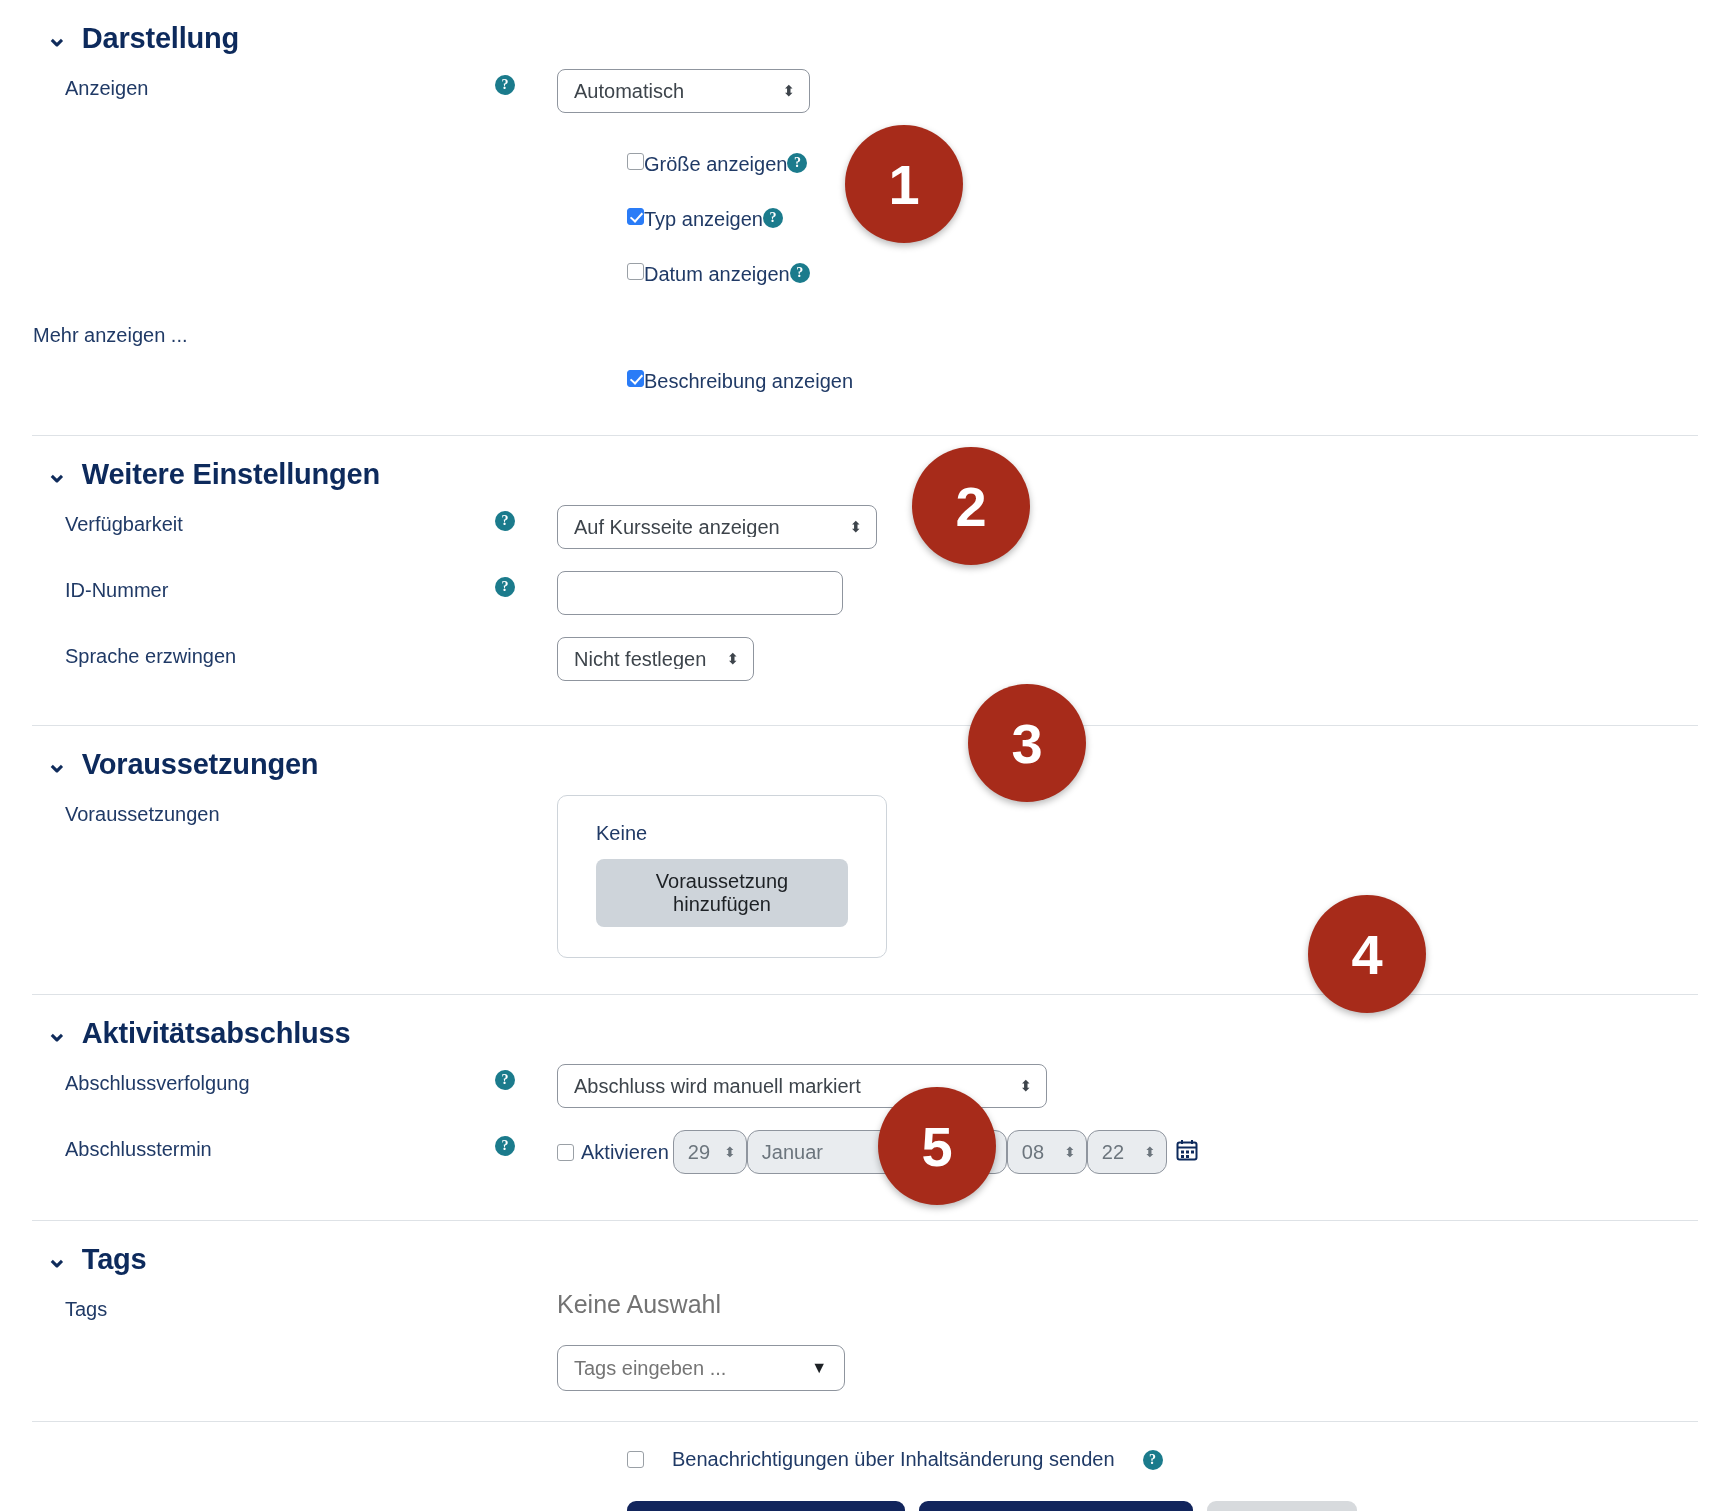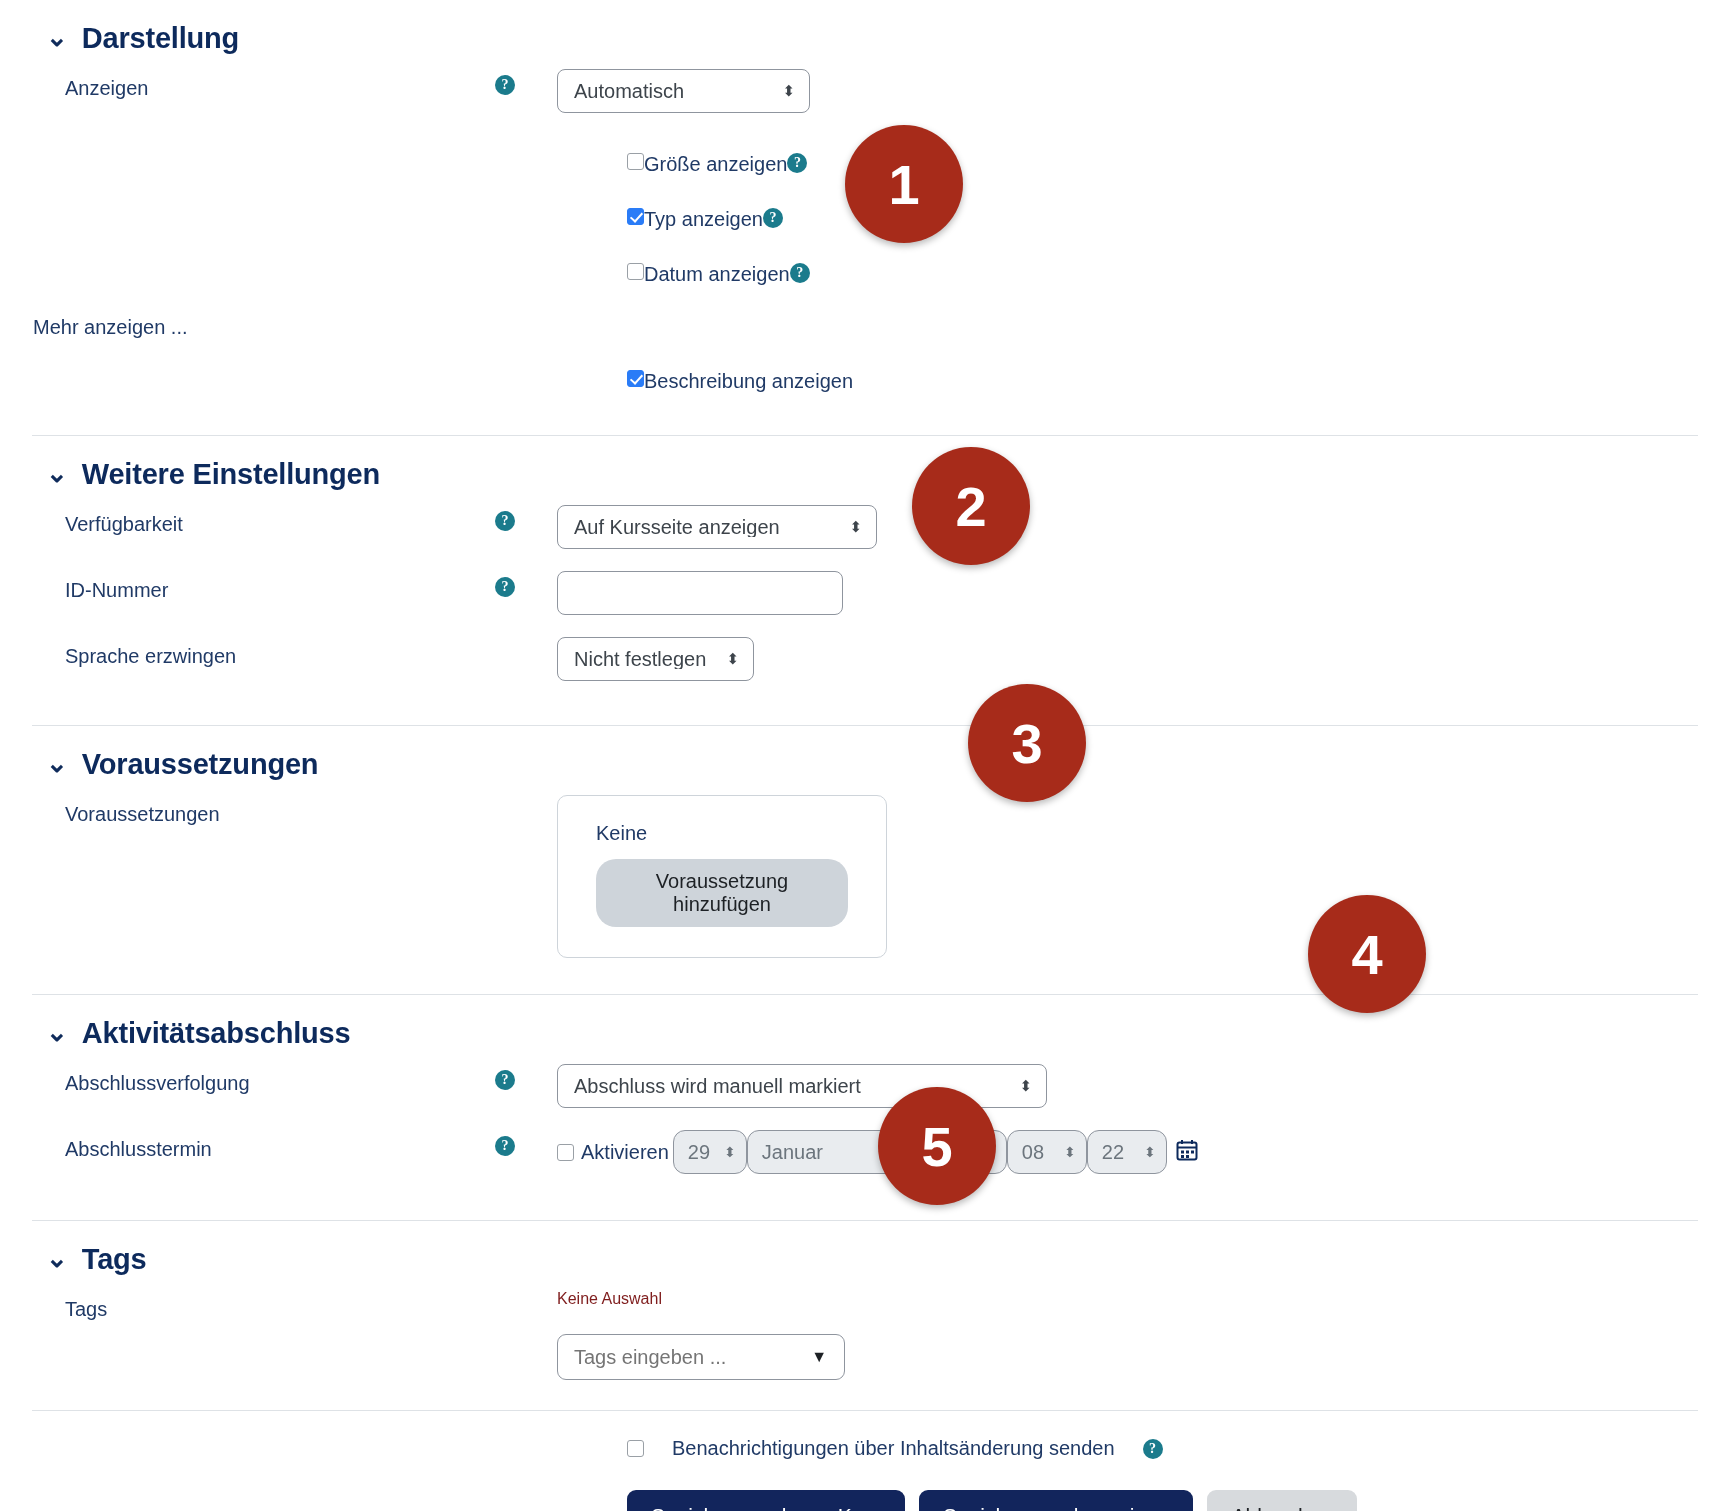--- a/index.html
+++ b/index.html
@@ -191,21 +191,21 @@
     padding: 26px 38px 30px 38px;
   }
   .avail-none {
     font-size: 20px;
     color: #203a66;
     margin-bottom: 14px;
   }
   .btn-secondary {
     background: #ced4da;
     border: none;
-    border-radius: 20px;
+    border-radius: 8px;
     font-family: "Liberation Sans", sans-serif;
     font-size: 20px;
     color: #1d2125;
     padding: 11px 10px;
     cursor: pointer;
   }
 
   
   .date-row {
     display: flex;
@@ -249,22 +249,22 @@
   }
   .aktivieren-wrap {
     display: flex;
     align-items: center;
     gap: 7px;
     margin-right: 4px;
   }
 
   
   .tag-none {
-    font-size: 16px;
-    color: #7f1d1d;
+    font-size: 25px;
+    color: #737373;
   }
   .tag-input-wrap {
     position: relative;
     width: 288px;
     height: 46px;
   }
   .tag-input {
     border: 1px solid #8f959e;
     border-radius: 9px;
     background: #ffffff;
@@ -382,21 +382,21 @@
 
     <div style="height:32px;"></div>
 
     <div class="cbx-row">
       <span class="cbx"></span>
       <span class="cbx-label">Datum anzeigen</span>
       <span class="help-icon">?</span>
     </div>
 
     <div style="position:relative;height:84px;">
-      <div class="more-link" style="top:30px;">Mehr anzeigen ...</div>
+      <div class="more-link" style="top:38px;">Mehr anzeigen ...</div>
     </div>
 
     <div class="cbx-row">
       <span class="cbx checked"></span>
       <span class="cbx-label">Beschreibung anzeigen</span>
     </div>
 
     <div style="height:42px;"></div>
   </div>
 

